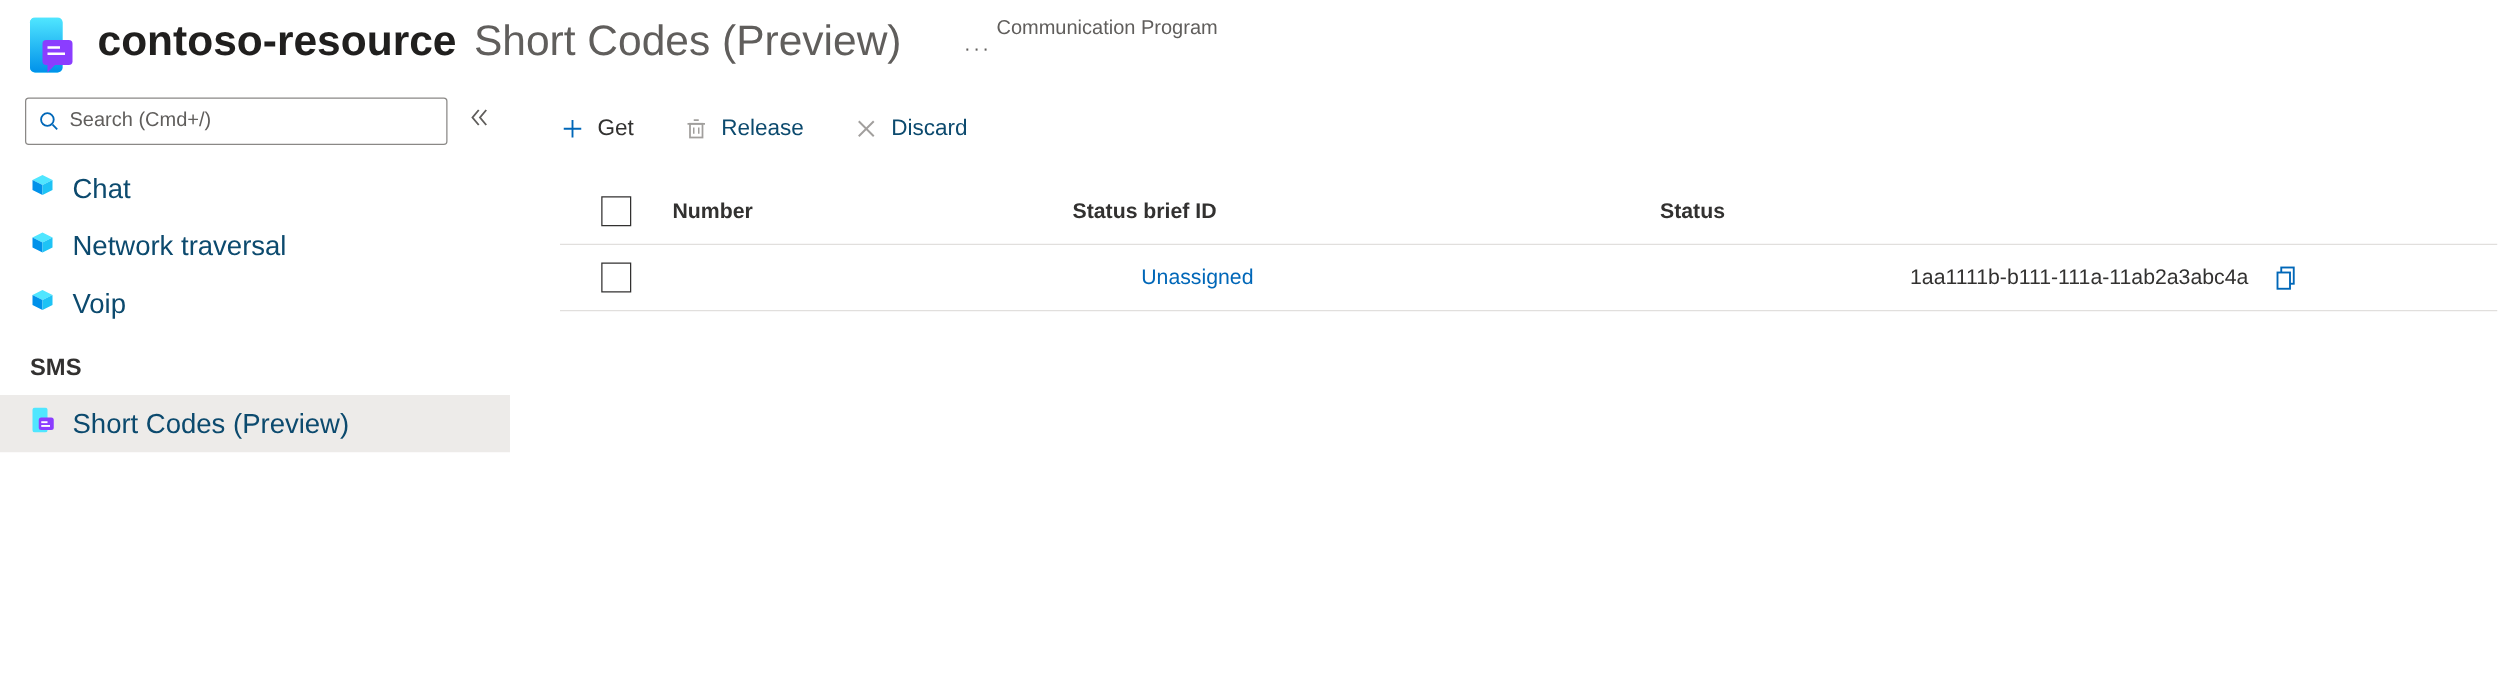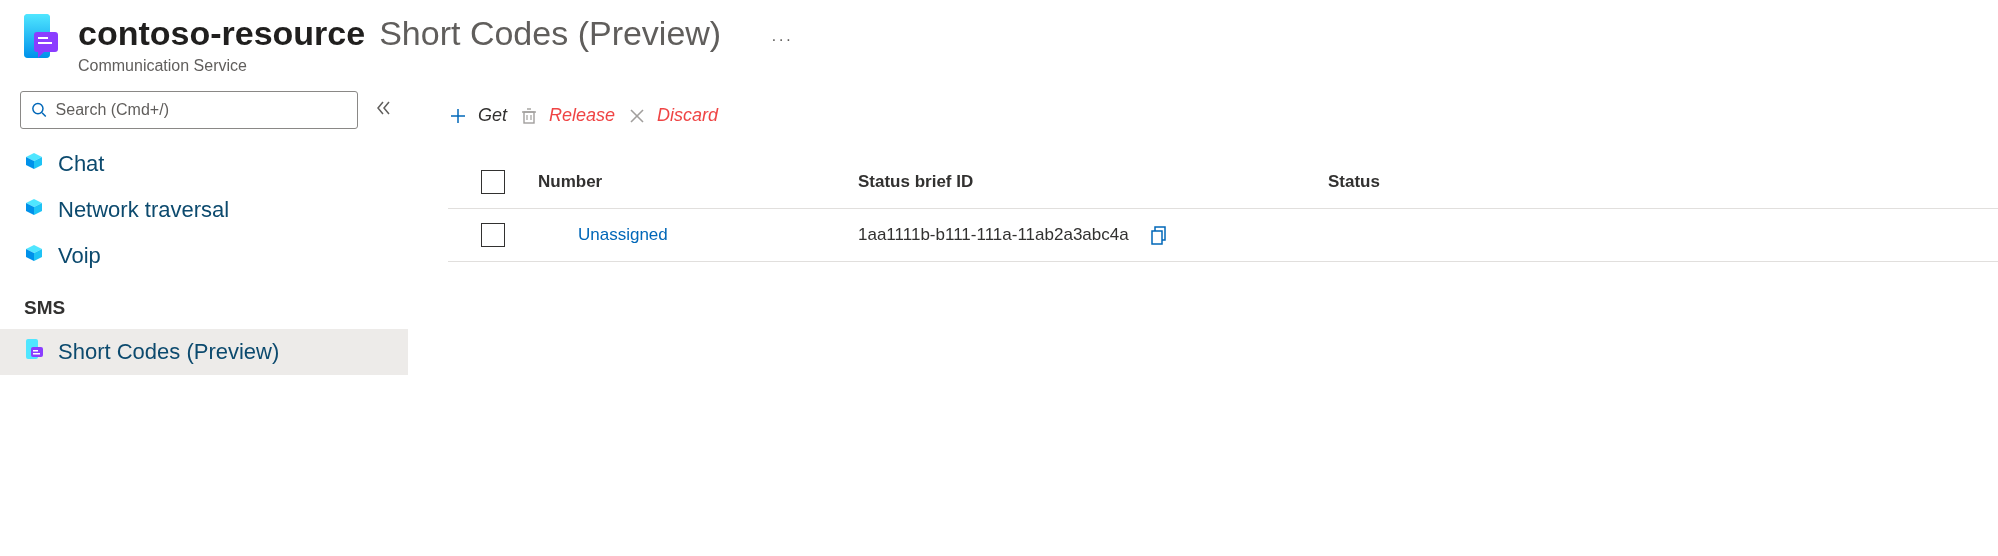--- a/index.html
+++ b/index.html
@@ -5,21 +5,21 @@
     * { box-sizing: border-box; margin: 0; padding: 0; }
     body {
       font-family: "Segoe UI", -apple-system, sans-serif;
       font-size: 14px;
       color: #323130;
       background: #fff;
     }
     .root { display: flex; flex-direction: column; width: 1998px; }
     .header { display: flex; align-items: flex-start; padding: 14px 20px 8px 20px; gap: 18px; }
     .header-icon { width: 40px; height: 48px; flex-shrink: 0; }
-    .header-text { display: flex; flex-direction: column; gap: 4px; }
+    .header-text { display: flex; flex-direction: row; gap: 4px; }
     .title-row { display: flex; align-items: baseline; gap: 14px; }
     .resource-name { font-size: 34px; font-weight: 600; color: #201f1e; }
     .page-name { font-size: 34px; font-weight: 400; color: #605e5c; }
     .more-dots { font-size: 16px; color: #605e5c; cursor: pointer; margin-left: 36px; letter-spacing: 2px; }
     .subtitle { font-size: 16px; color: #605e5c; }
 
     .body { display: flex; flex: 1; }
     .sidebar { width: 408px; flex-shrink: 0; padding: 0 0 0 0; }
     .search-row { display: flex; align-items: center; gap: 16px; padding: 8px 16px 12px 20px; }
     .search-box { flex: 1; display: flex; align-items: center; border: 1px solid #8a8886; border-radius: 3px; height: 38px; padding: 0 10px; gap: 8px; }
@@ -27,27 +27,27 @@
     .search-box input::placeholder { color: #605e5c; }
     .collapse-btn { font-size: 20px; color: #605e5c; cursor: pointer; }
 
     .nav-item { display: flex; align-items: flex-start; gap: 14px; padding: 10px 20px 10px 24px; cursor: pointer; font-size: 22px; color: #0c4a6e; }
     .nav-item.selected { background: #edebe9; }
     .group-header { font-size: 19px; font-weight: 600; padding: 18px 20px 10px 24px; color: #323130; }
 
     .cube-icon { width: 20px; height: 20px; flex-shrink: 0; }
 
     .content { flex: 1; padding: 0 0 0 40px; }
-    .toolbar { display: flex; align-items: flex-end; gap: 12px; padding: 22px 0 30px 0; font-style: italic; }
+    .toolbar { display: flex; align-items: flex-end; gap: 40px; padding: 22px 0 30px 0; }
     .toolbar-btn { display: flex; align-items: center; gap: 10px; font-size: 18px; cursor: pointer; color: #323130; }
-    .toolbar-btn.disabled { color: #ef4444; cursor: default; }
+    .toolbar-btn.disabled { color: #0c4a6e; cursor: default; }
     .toolbar-btn .ticon { width: 20px; height: 20px; display: flex; align-items: center; justify-content: center; }
 
     .table { width: 100%; }
-    .thead, .trow { display: flex; align-items: center; border-bottom: 1px solid #e1dfdd; padding: 14px 0; }
+    .thead, .trow { display: flex; align-items: center; border-bottom: 1px solid #e1dfdd; padding: 14px 0; justify-content: space-between; }
     .thead { font-weight: 600; font-size: 17px; }
     .trow { font-size: 17px; }
     .col-check { width: 90px; display: flex; justify-content: center; }
     .col-number { width: 320px; }
     .col-brief { width: 470px; display: flex; align-items: center; gap: 20px; }
     .col-status { flex: 1; display: flex; align-items: center; gap: 10px; }
     .checkbox { width: 24px; height: 24px; border: 1px solid #323130; background: #fff; cursor: pointer; }
     .link { color: #0067b8; cursor: pointer; margin-left: 40px; }
     .copy-icon { color: #0067b8; cursor: pointer; width: 20px; height: 20px; }
     .warn-icon { width: 18px; height: 18px; flex-shrink: 0; }
@@ -70,21 +70,21 @@
           <stop offset="1" stop-color="#0091ea"></stop>
         </linearGradient>
       </defs>
     </svg>
     <div class="header-text">
       <div class="title-row">
         <span class="resource-name">contoso-resource</span>
         <span class="page-name">Short Codes (Preview)</span>
         <span class="more-dots">···</span>
       </div>
-      <span class="subtitle">Communication Service</span>
+      <span class="subtitle">Communication Program</span>
     </div>
   </div>
 
   <div class="body">
     <div class="sidebar">
       <div class="search-row">
         <div class="search-box">
           <svg width="18" height="18" viewBox="0 0 18 18">
             <circle cx="7.5" cy="7.5" r="5.5" stroke="#0067b8" stroke-width="1.6" fill="none"></circle>
             <line x1="12" y1="12" x2="16" y2="16" stroke="#0067b8" stroke-width="1.6"></line>

